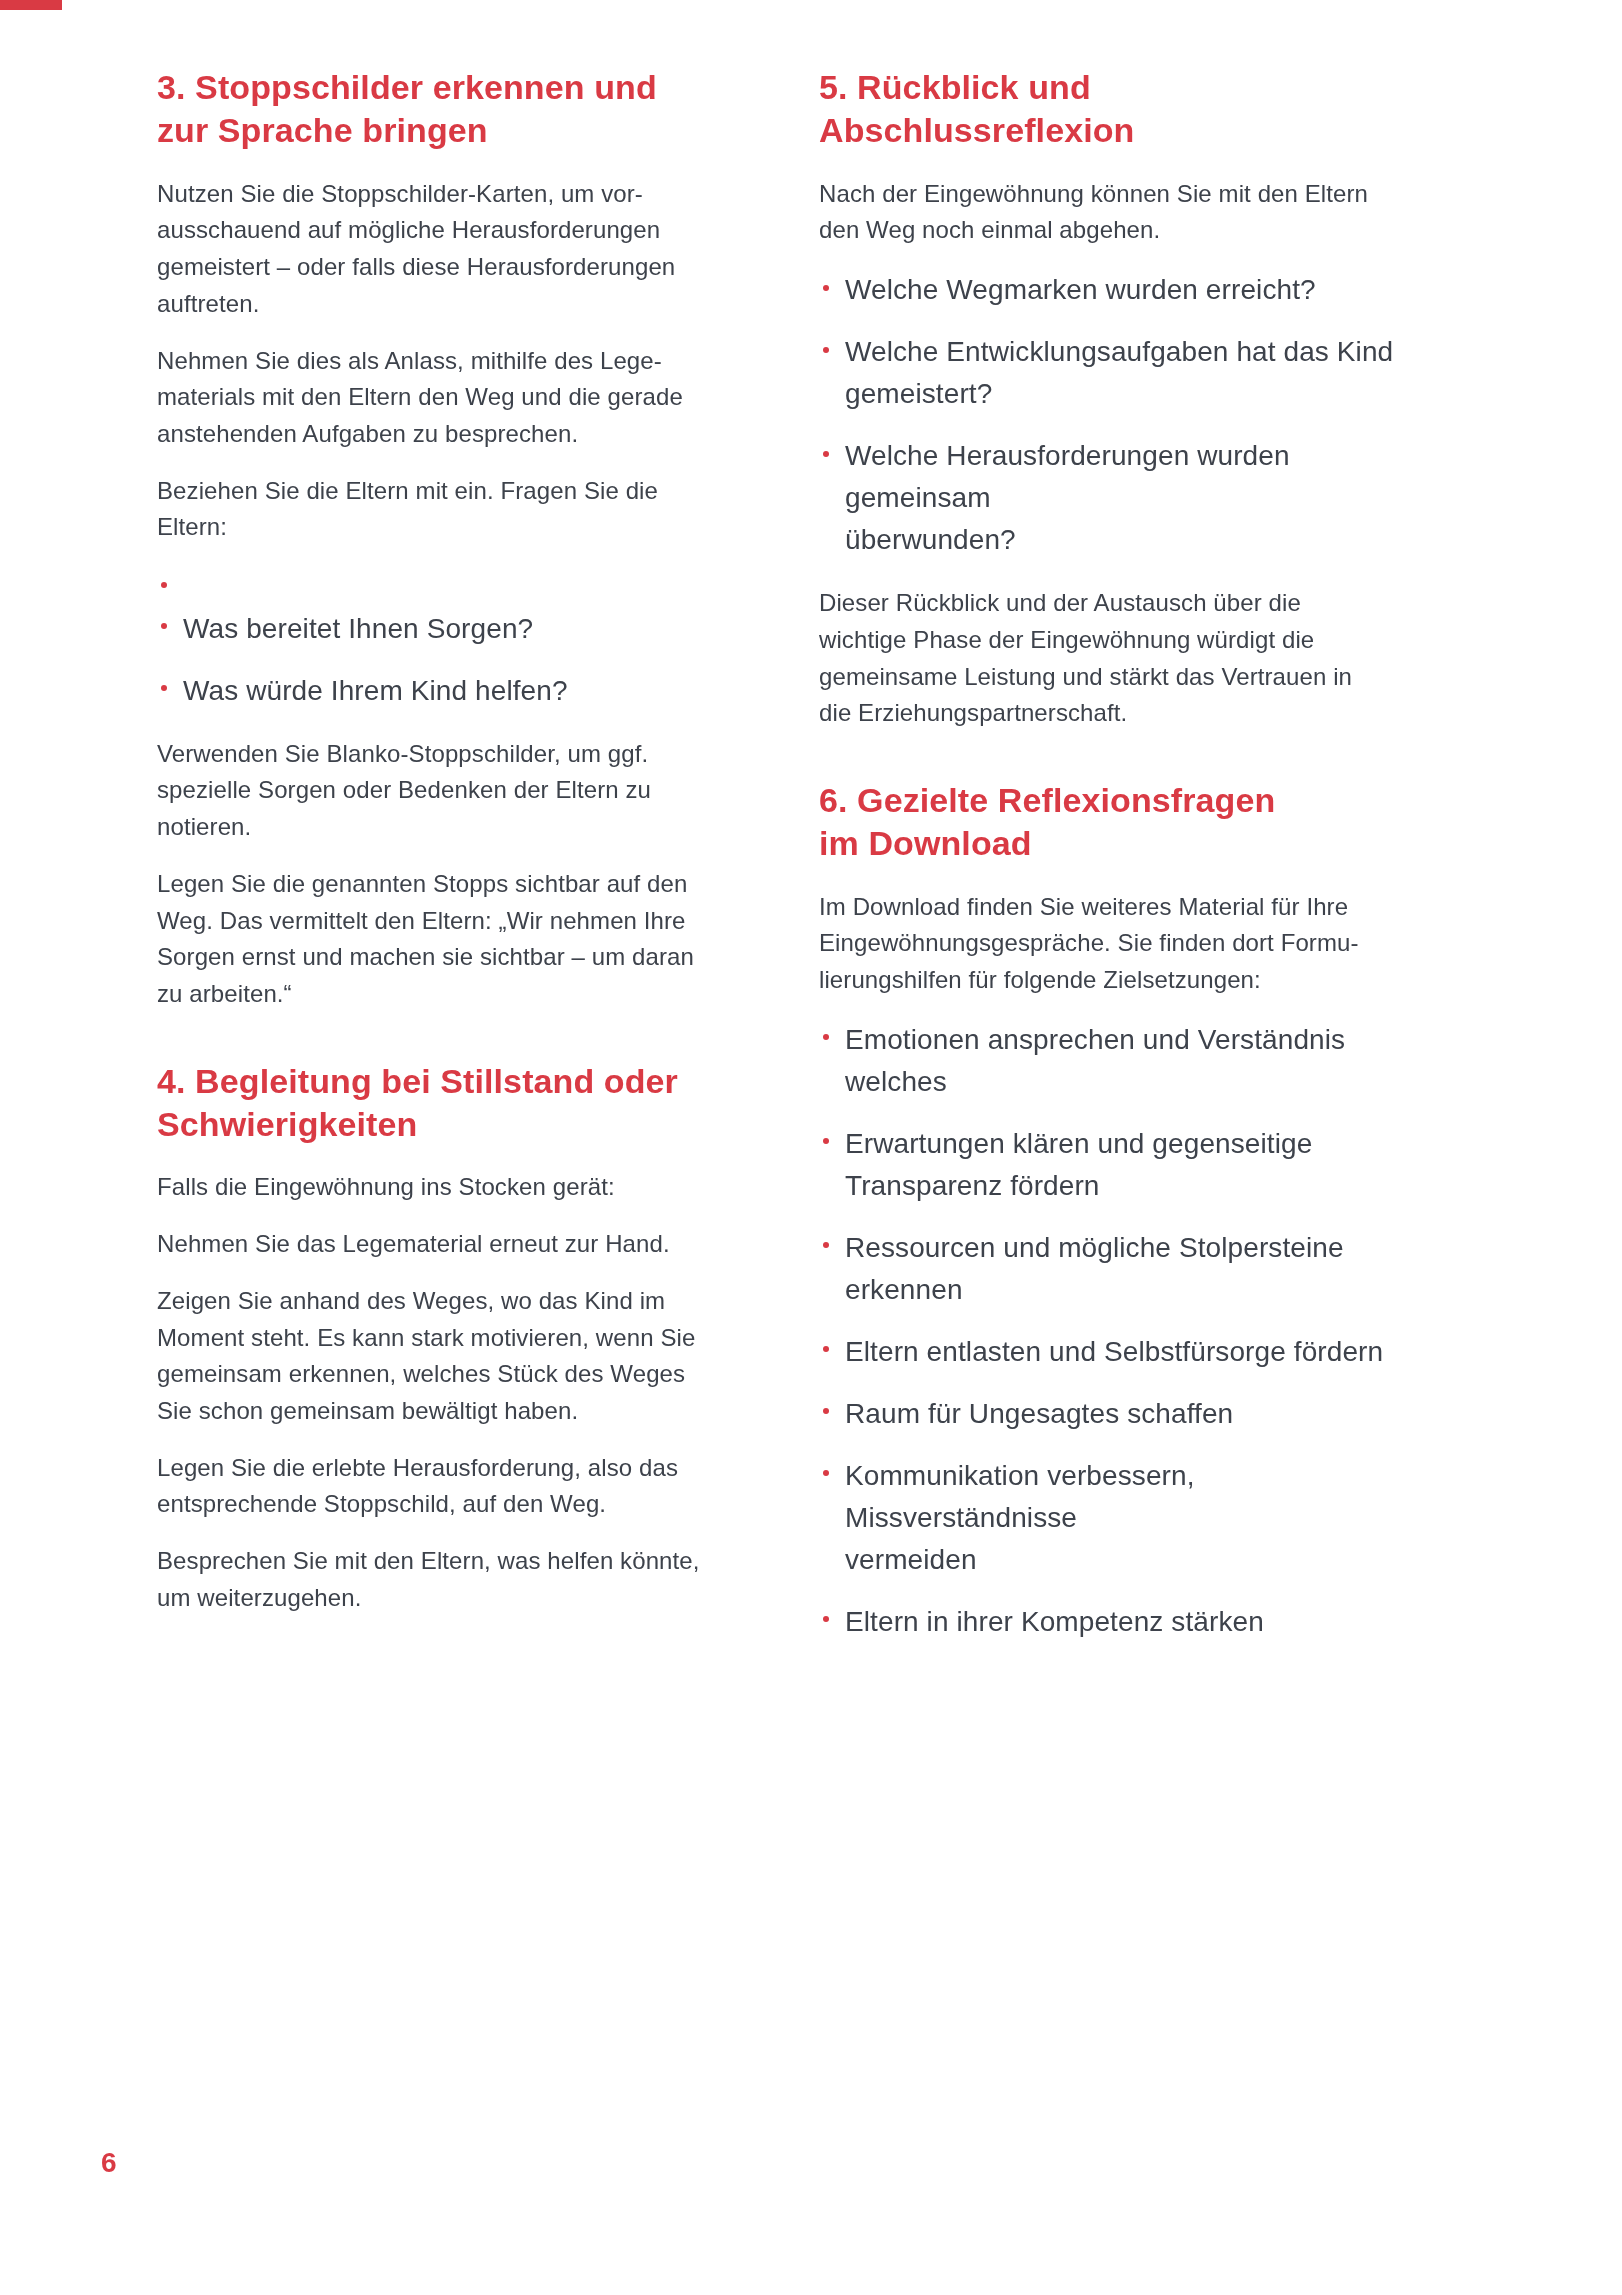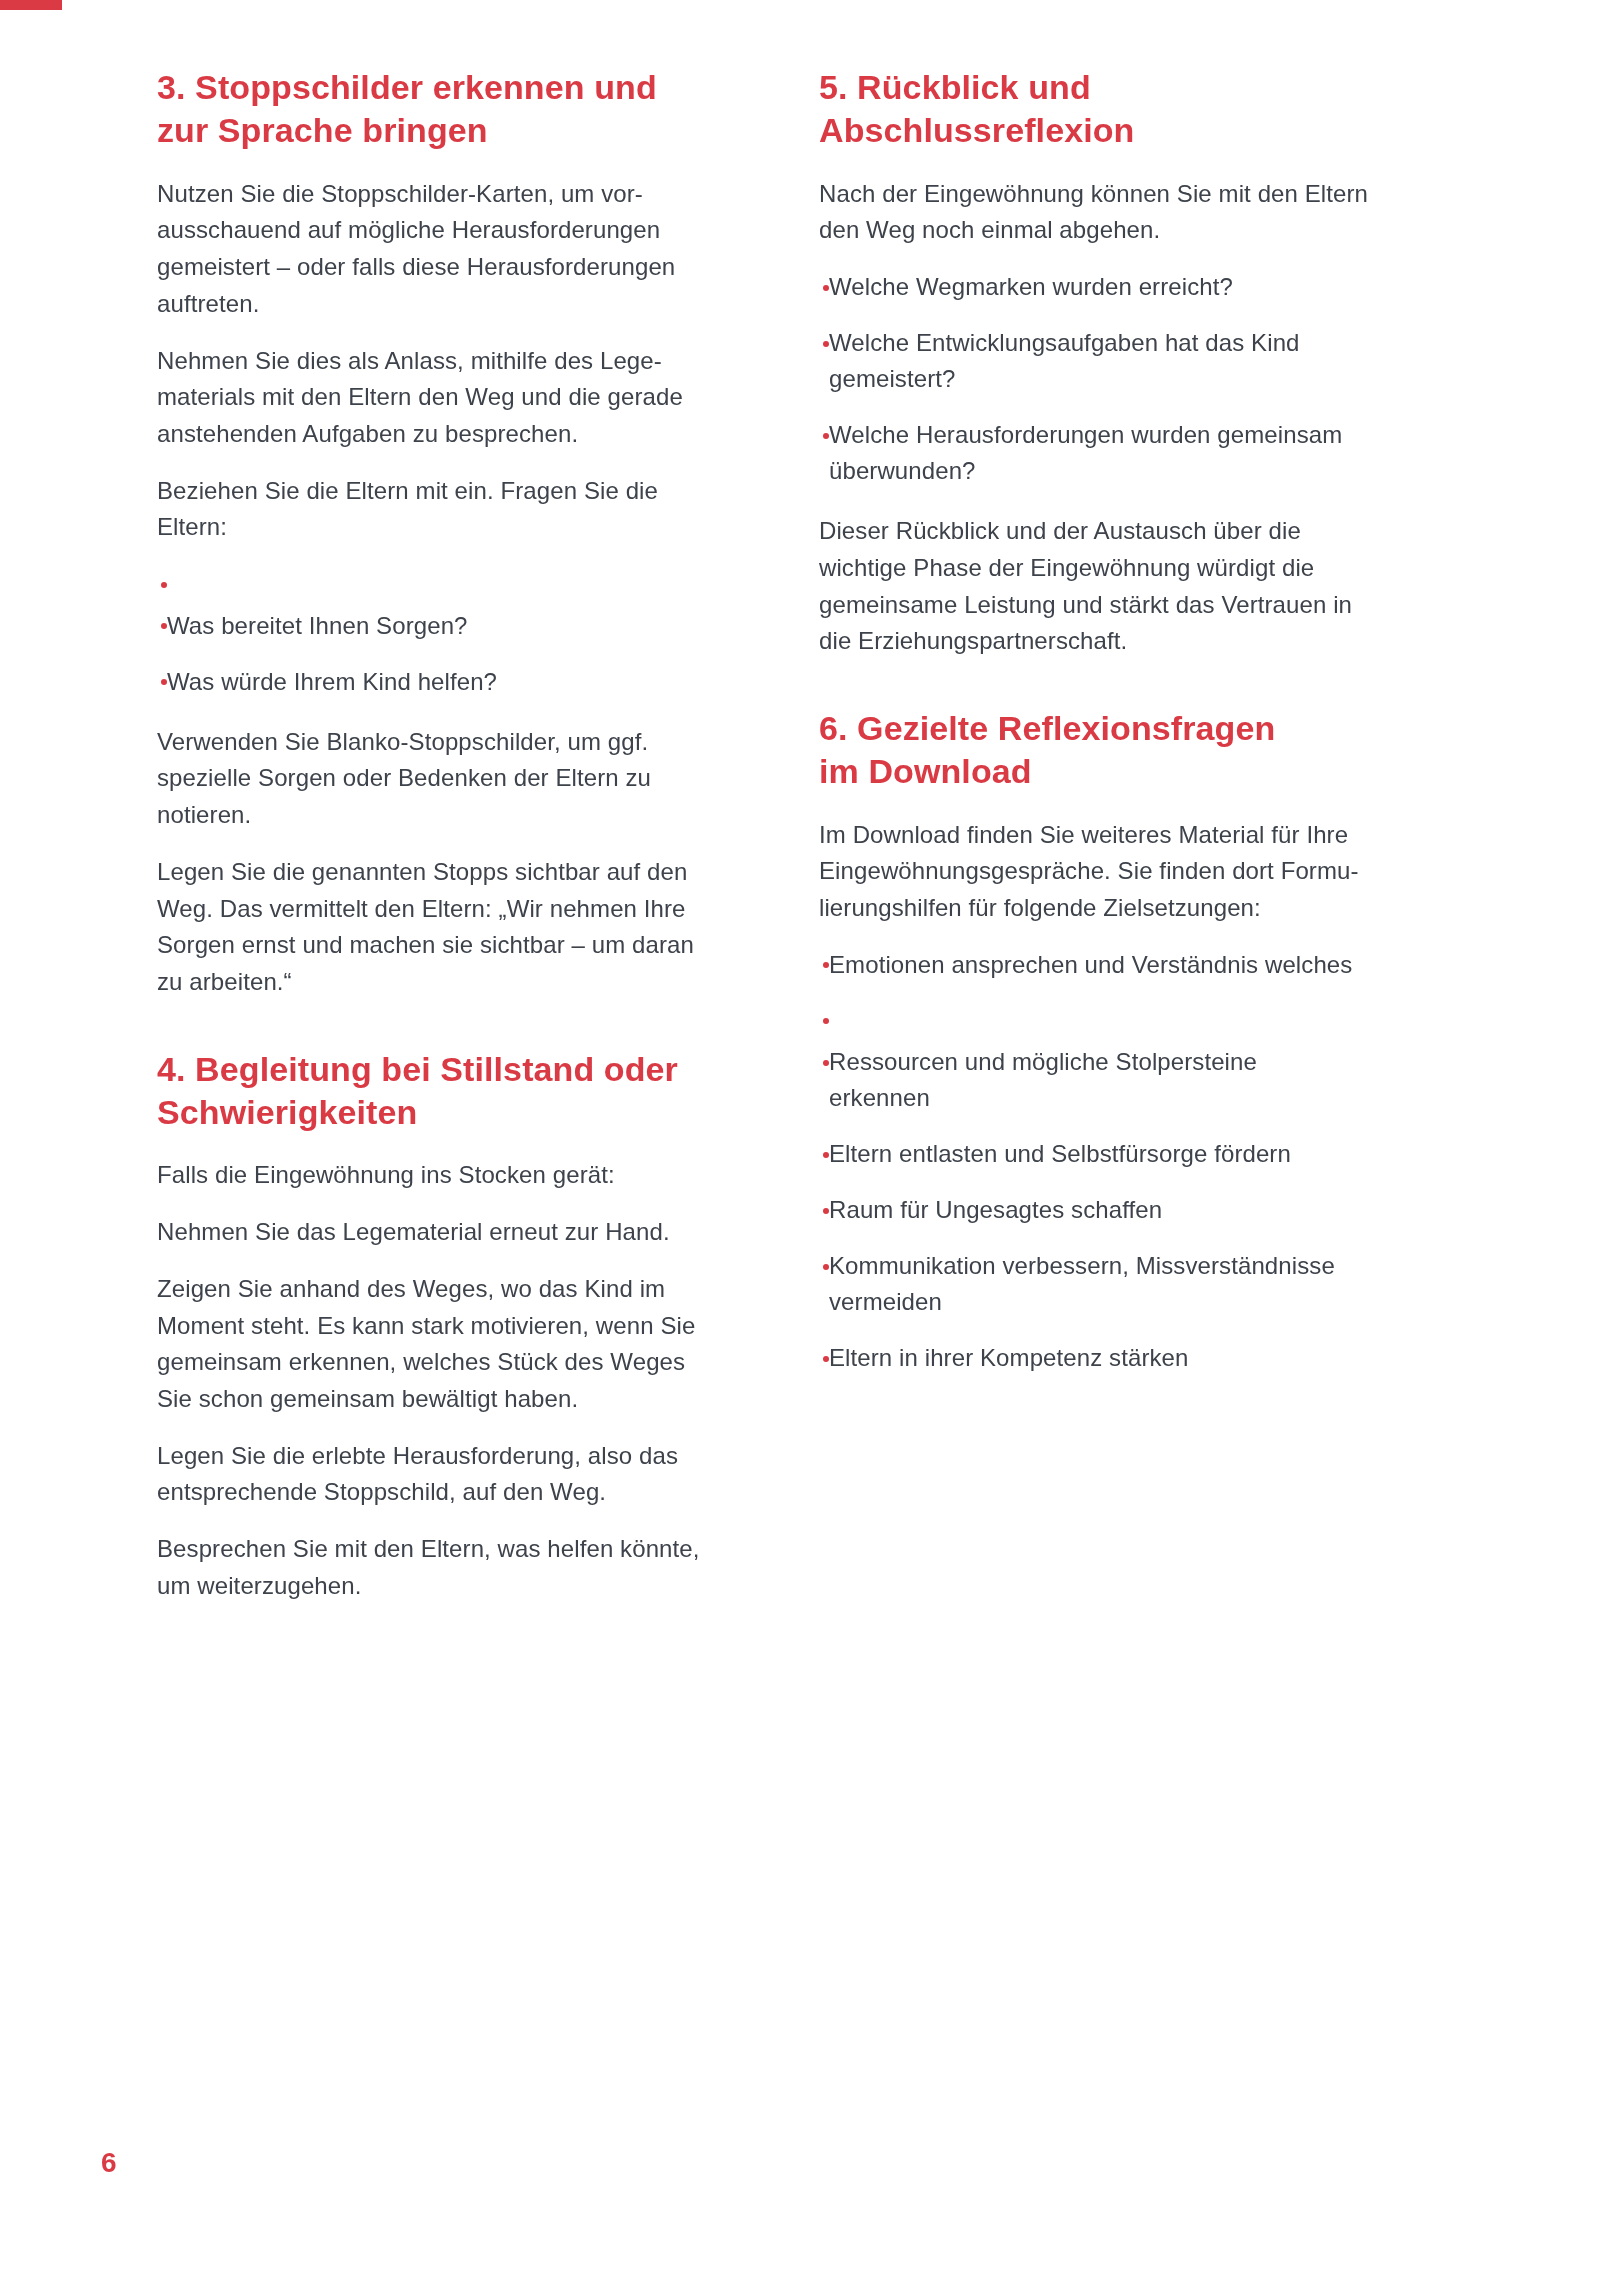--- a/index.html
+++ b/index.html
@@ -56,22 +56,23 @@
     letter-spacing: 0.1px;
   }
   .bullet-list {
     list-style: none;
     margin: 5.4px 0 24px 0;
     padding: 0;
   }
   .bullet-item {
     display: flex;
     align-items: flex-start;
+    gap: 16px;
     margin: 0 0 20px 0;
-    font-size: 24px;
+    font-size: 28px;
     line-height: 1.5;
     padding-left: 4px;
   }
   .bullet-marker {
     flex: 0 0 auto;
     width: 6px;
     height: 6px;
     border-radius: 50%;
     background: var(--accent);
     margin-top: 15.6px;
@@ -170,20 +171,22 @@
         <p class="body-paragraph">Im Download finden Sie weiteres Material für Ihre
 Eingewöhnungsgespräche. Sie finden dort Formu-
 lierungshilfen für folgende Zielsetzungen:</p>
         <ul class="bullet-list">
           <li class="bullet-item">
             <span class="bullet-marker"></span>
             <span class="bullet-text">Emotionen ansprechen und Verständnis welches</span>
           </li>
           <li class="bullet-item">
             <span class="bullet-marker"></span>
+            <span class="bullet-text">Erwartungen klären und gegenseitige
+Transparenz fördern</span>
           </li>
           <li class="bullet-item">
             <span class="bullet-marker"></span>
             <span class="bullet-text">Ressourcen und mögliche Stolpersteine
 erkennen</span>
           </li>
           <li class="bullet-item">
             <span class="bullet-marker"></span>
             <span class="bullet-text">Eltern entlasten und Selbstfürsorge fördern</span>
           </li>

